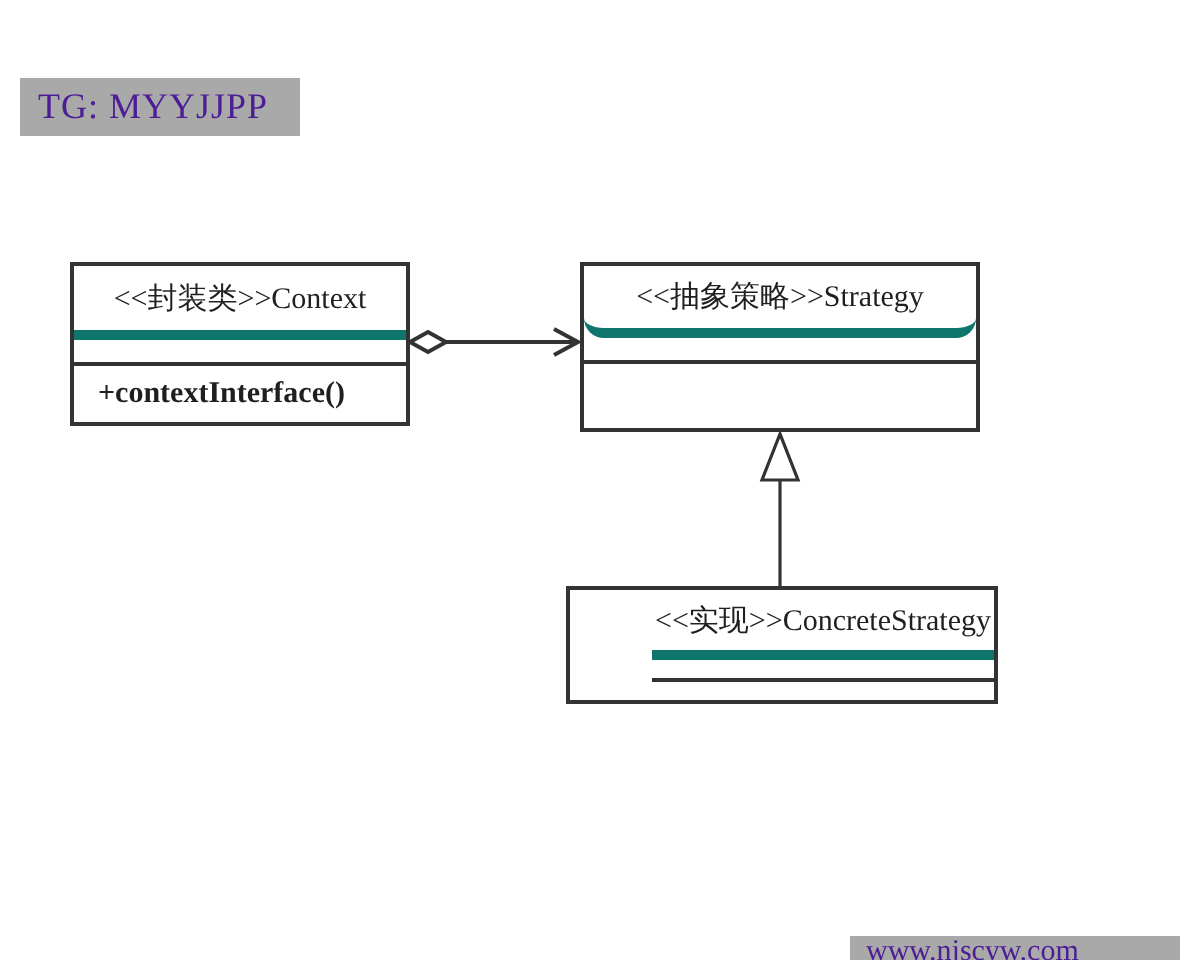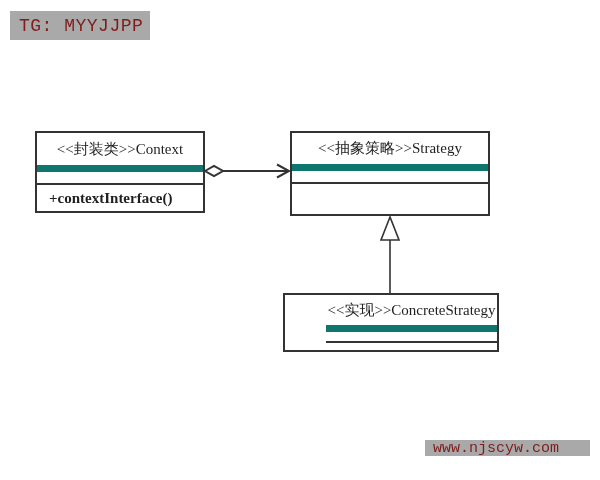--- a/index.html
+++ b/index.html
@@ -11,25 +11,26 @@
     position: relative;
     width: 600px;
     height: 480px;
     background: #ffffff;
     overflow: hidden;
     font-family: "Liberation Serif", "DejaVu Serif", serif;
   }
   .badge {
     position: absolute;
     background: #a9a9a9;
-    color: #7f1d1d;
-    font-family: Liberation Mono, monospace;
+    color: #4c1d95;
+    font-family: Liberation Serif, serif;
     display: flex;
     align-items: center;
     box-sizing: border-box;
+    margin-top: 28px;
   }
   .badge-tl {
     left: 10px;
     top: 11px;
     width: 140px;
     height: 29px;
     font-size: 18px;
     padding-left: 9px;
     letter-spacing: 0.5px;
   }
@@ -52,21 +53,21 @@
   .uml-class {
     position: absolute;
     box-sizing: border-box;
     border: 2px solid #333333;
     background: #ffffff;
     display: flex;
     flex-direction: column;
     color: #1f1f1f;
   }
   .uml-title {
-    border-bottom: 7px solid #0f766e;
+    border-bottom: 5px solid #0f766e;
     display: flex;
     align-items: center;
     justify-content: center;
     font-size: 15px;
     white-space: nowrap;
   }
   .uml-attrs {
     border-bottom: 2px solid #333333;
   }
   .uml-methods {
@@ -76,21 +77,21 @@
     padding-left: 12px;
     font-size: 15px;
     white-space: nowrap;
     font-weight: bold;
   }
   #box-context   { left: 35px;  top: 131px; width: 170px; height: 82px; }
   #box-context .uml-title   { height: 32px; }
   #box-context .uml-attrs   { height: 11px; }
 
   #box-strategy  { left: 290px; top: 131px; width: 200px; height: 85px; }
-  #box-strategy .uml-title  { height: 31px; }
+  #box-strategy .uml-title  { height: 31px; border-radius: 10px; }
   #box-strategy .uml-attrs  { height: 11px; }
 
   #box-concrete  { left: 283px; top: 293px; width: 216px; height: 59px; padding-left: 41px; }
   #box-concrete .uml-title  { height: 30px; }
   #box-concrete .uml-attrs  { height: 9px; }
   #box-concrete .uml-methods { padding-left: 0; }
 </style>
 </head>
 <body>
 

